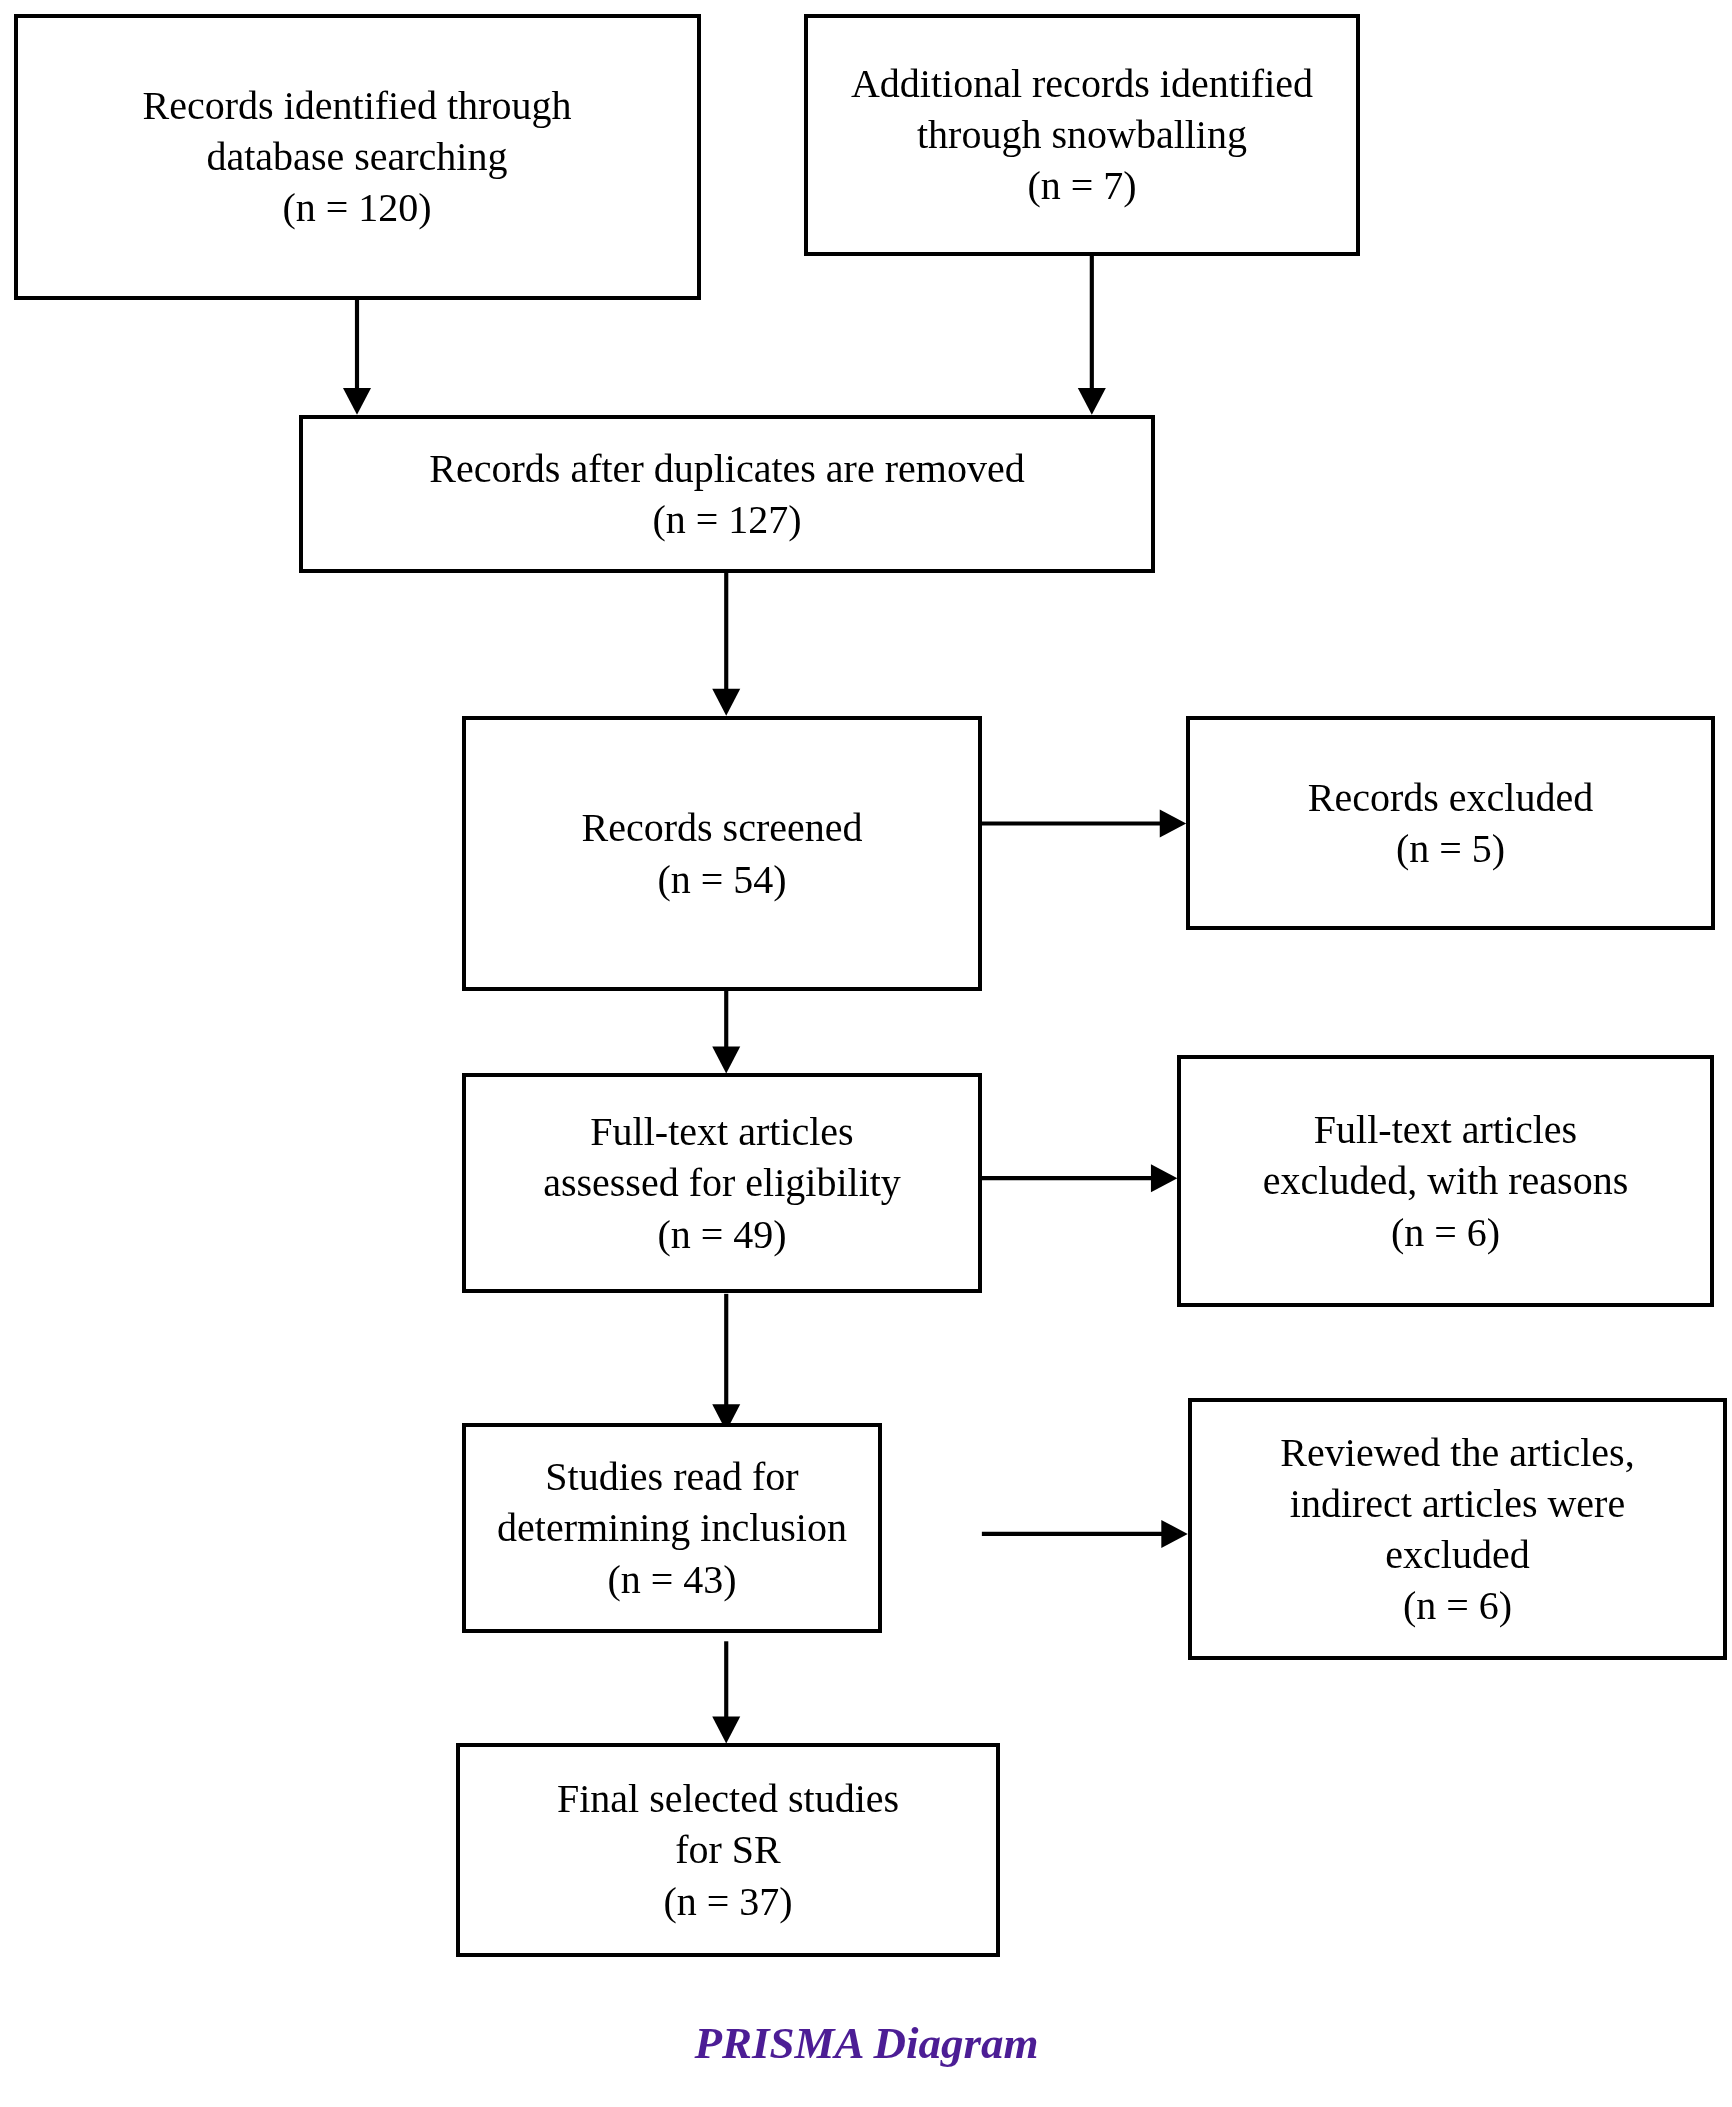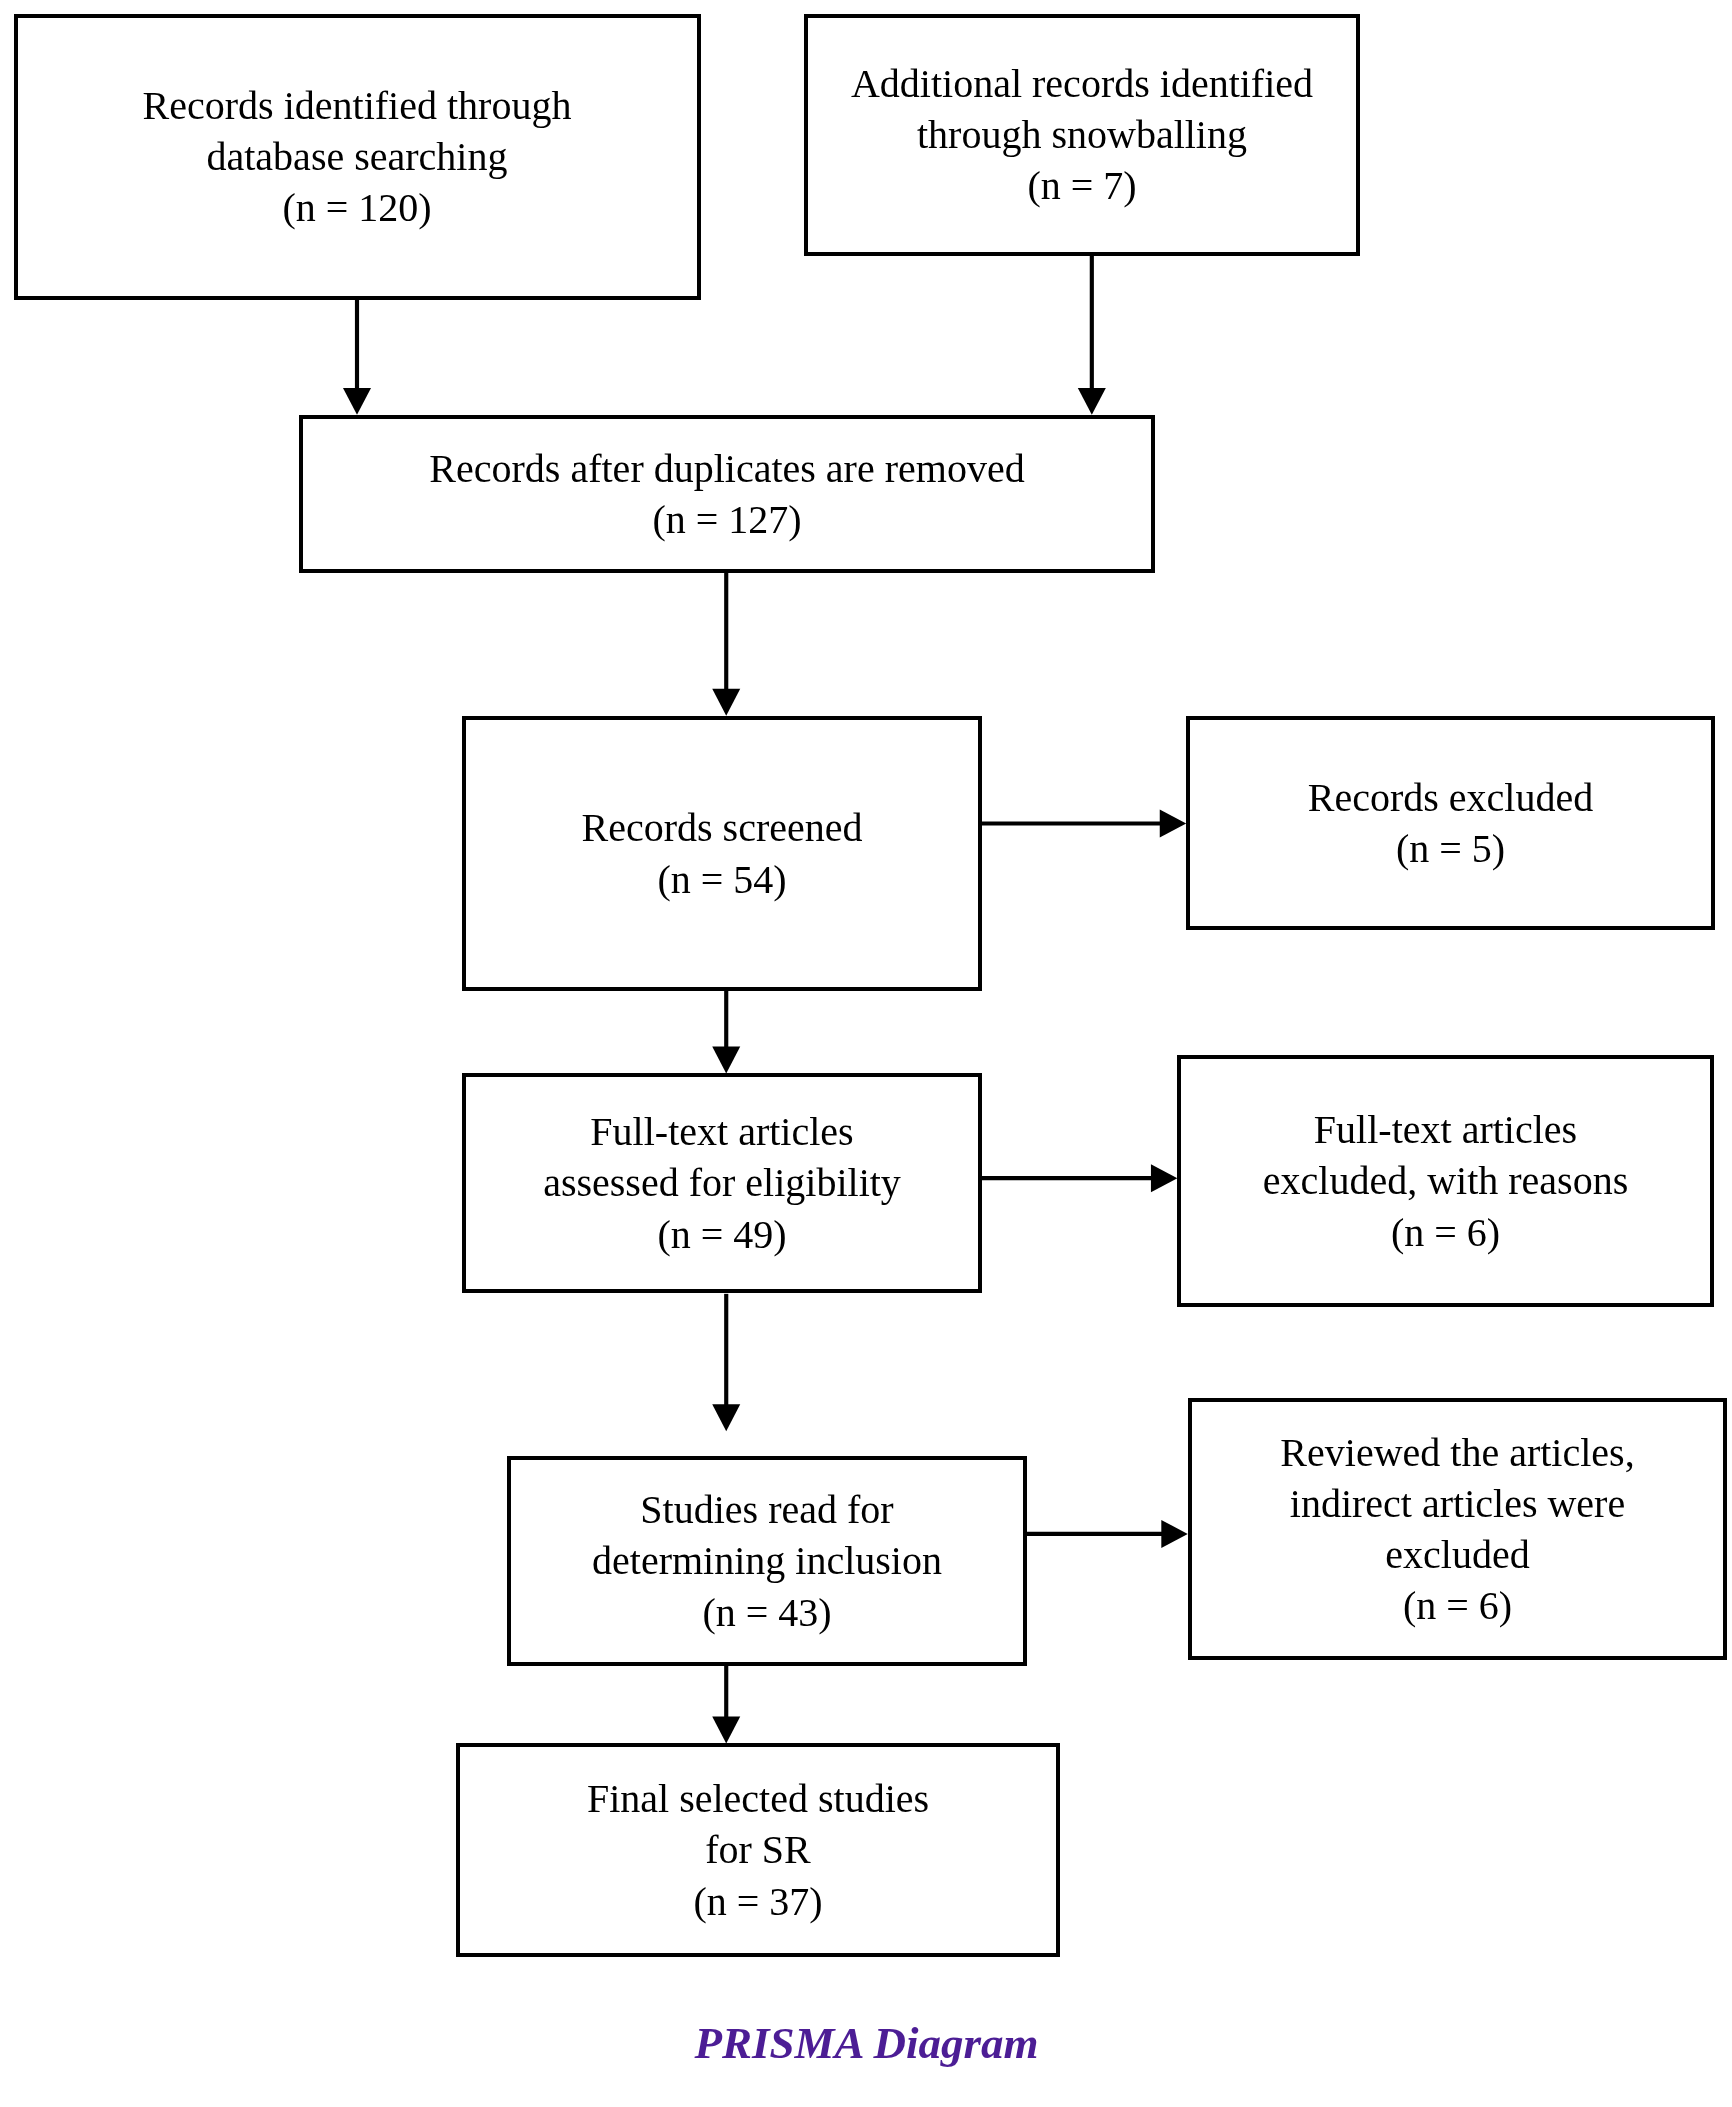--- a/index.html
+++ b/index.html
@@ -38,23 +38,23 @@
     padding: 0 10.4px;
   }
   
   #n-db-search          { left: 13.5px;   top: 13.5px;   width: 687px; height: 286px; }
   #n-snowballing        { left: 804px; top: 13.5px;   width: 556px; height: 242px; }
   #n-after-duplicates   { left: 299px;  top: 415px;  width: 856px; height: 158px; }
   #n-screened           { left: 462px;  top: 716px; width: 520px; height: 275px; }
   #n-excluded           { left: 1186px; top: 716px; width: 529px; height: 214px; }
   #n-fulltext-assessed  { left: 462px;  top: 1073px; width: 520px; height: 220px; }
   #n-fulltext-excluded  { left: 1177px; top: 1055px; width: 537px; height: 252px; }
-  #n-studies-read       { left: 462px;  top: 1456px; width: 520px; height: 210px; margin-left: 45px; }
+  #n-studies-read       { left: 462px;  top: 1423px; width: 420px; height: 210px; }
   #n-reviewed-excluded  { left: 1188px; top: 1398px; width: 539px; height: 262px; }
-  #n-final-selected     { left: 456px;  top: 1743px; width: 604px; height: 214px; }
+  #n-final-selected     { left: 456px;  top: 1743px; width: 544px; height: 214px; }
 
   #edges-svg {
     position: absolute;
     left: 0;
     top: 0;
     width: 1733px;
     height: 2108px;
     pointer-events: none;
   }
   #edges-svg line {

